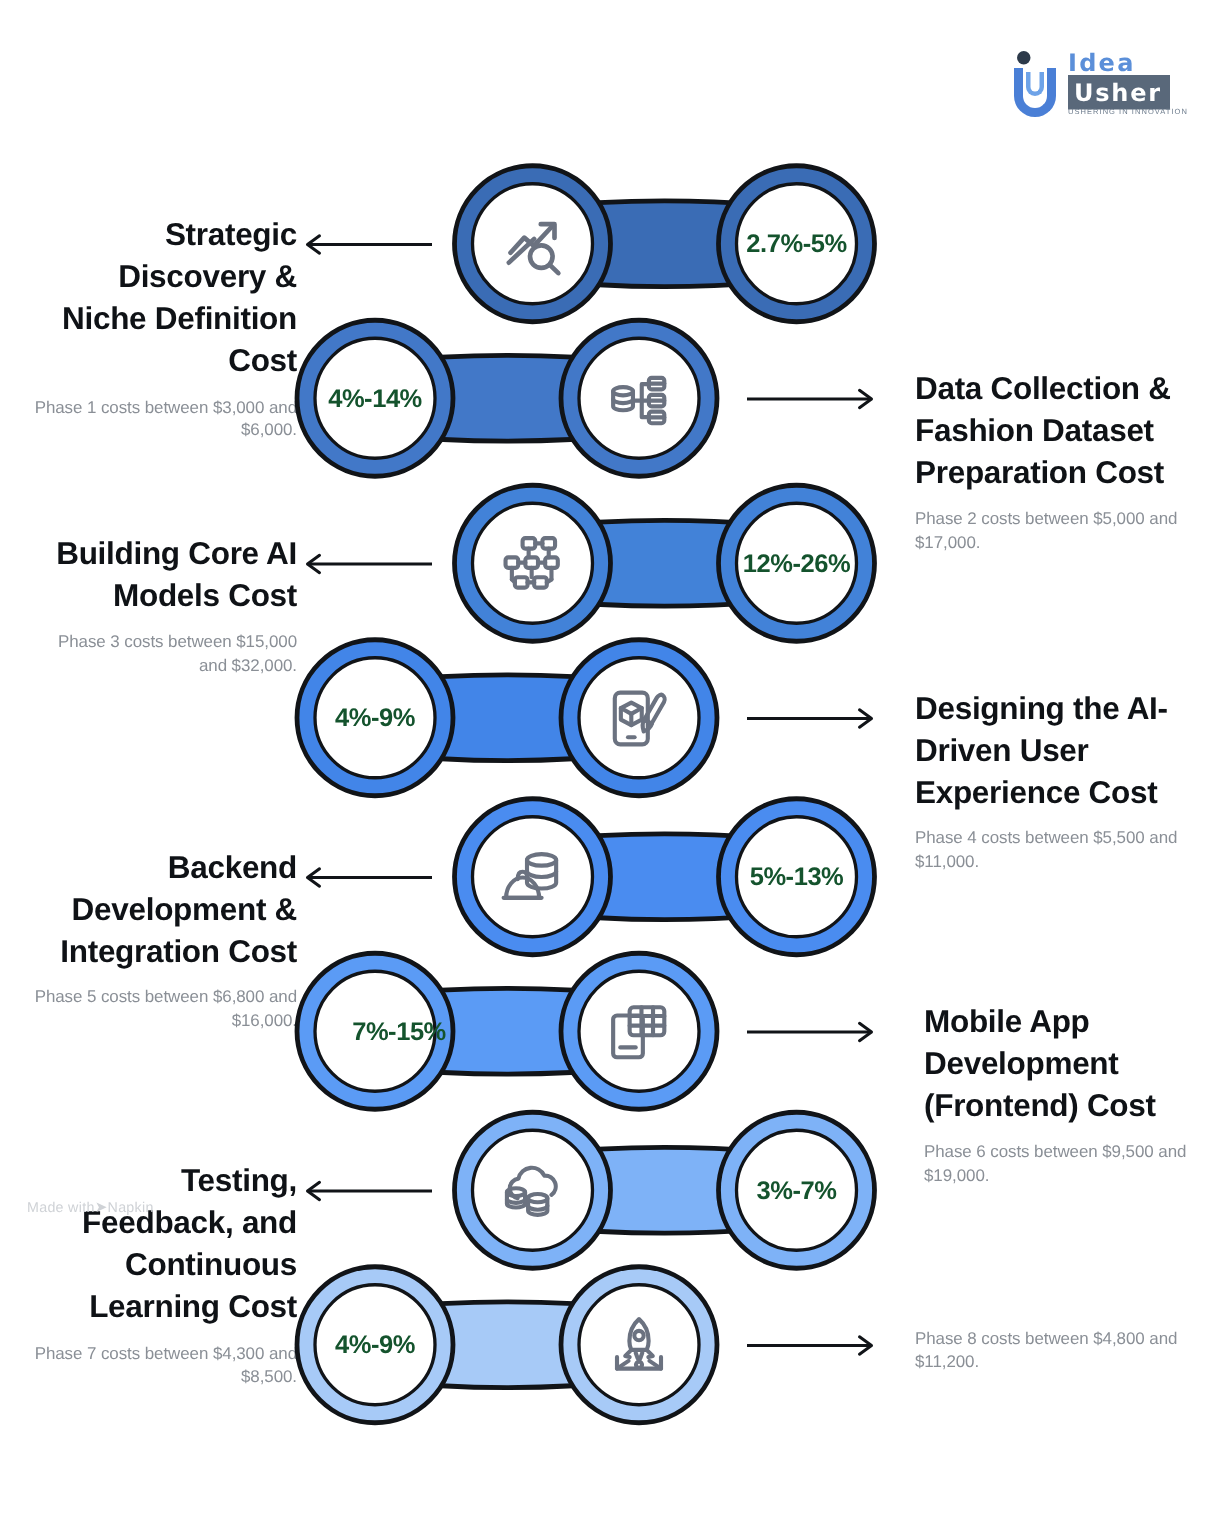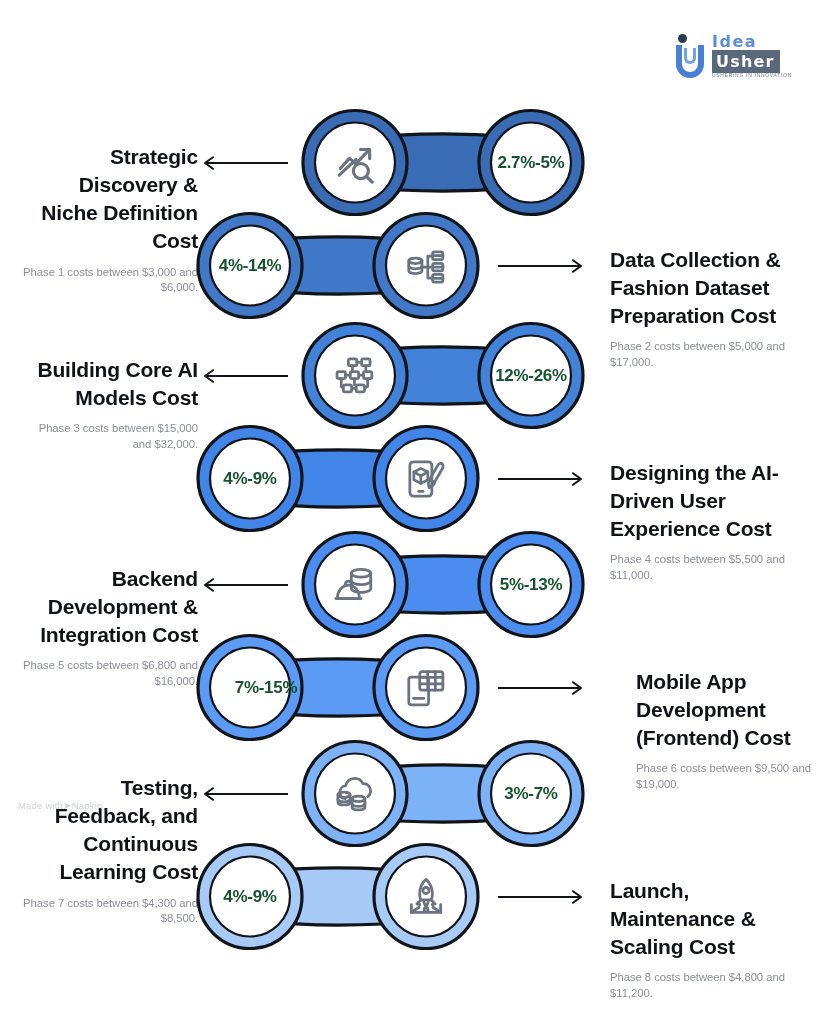--- a/index.html
+++ b/index.html
@@ -413,21 +413,21 @@
     </g>
           </svg>
         </div>
         <div class="pct" style="left: 220px;">7%-15%</div>
         <div class="arrow" style="left: 496px; top: 48.5px;">
           <svg viewBox="0 0 90 18" width="90" height="18">
       <line x1="2" y1="9" x2="84" y2="9" stroke="#111418" stroke-width="2"></line>
       <polyline points="77,3.2 85,9 77,14.8" fill="none" stroke="#111418" stroke-width="2" stroke-linecap="round" stroke-linejoin="round"></polyline>
     </svg>
         </div>
-        <div class="txt right" style="left: 636px; top: 38px;">
+        <div class="txt right" style="left: 616px; top: 38px;">
           <div class="title">Mobile App Development (Frontend) Cost</div>
           <div class="sub">Phase 6 costs between $9,500 and $19,000.</div>
         </div>
       </div>
       <div class="row" style="top: 736px;">
         <div class="bell" style="left: 298px;">
   <svg viewBox="0 0 290 115" xmlns="http://www.w3.org/2000/svg">
     <defs>
       <mask id="m-7eb2f7-0">
         <rect x="0" y="0" width="290" height="115" fill="white"></rect>
@@ -509,21 +509,20 @@
           </svg>
         </div>
         <div class="pct" style="left: 204px;">4%-9%</div>
         <div class="arrow" style="left: 496px; top: 48.5px;">
           <svg viewBox="0 0 90 18" width="90" height="18">
       <line x1="2" y1="9" x2="84" y2="9" stroke="#111418" stroke-width="2"></line>
       <polyline points="77,3.2 85,9 77,14.8" fill="none" stroke="#111418" stroke-width="2" stroke-linecap="round" stroke-linejoin="round"></polyline>
     </svg>
         </div>
         <div class="txt right" style="left: 610px; top: 38px;">
-          <div class="title">Launch, Maintenance &amp; Scaling Cost</div>
           <div class="sub">Phase 8 costs between $4,800 and $11,200.</div>
         </div>
       </div>
     </div>
 
   <div class="watermark">
     <span>Made with</span>
     <span class="wm-glyph">➤</span>
     <span>Napkin</span>
   </div>

